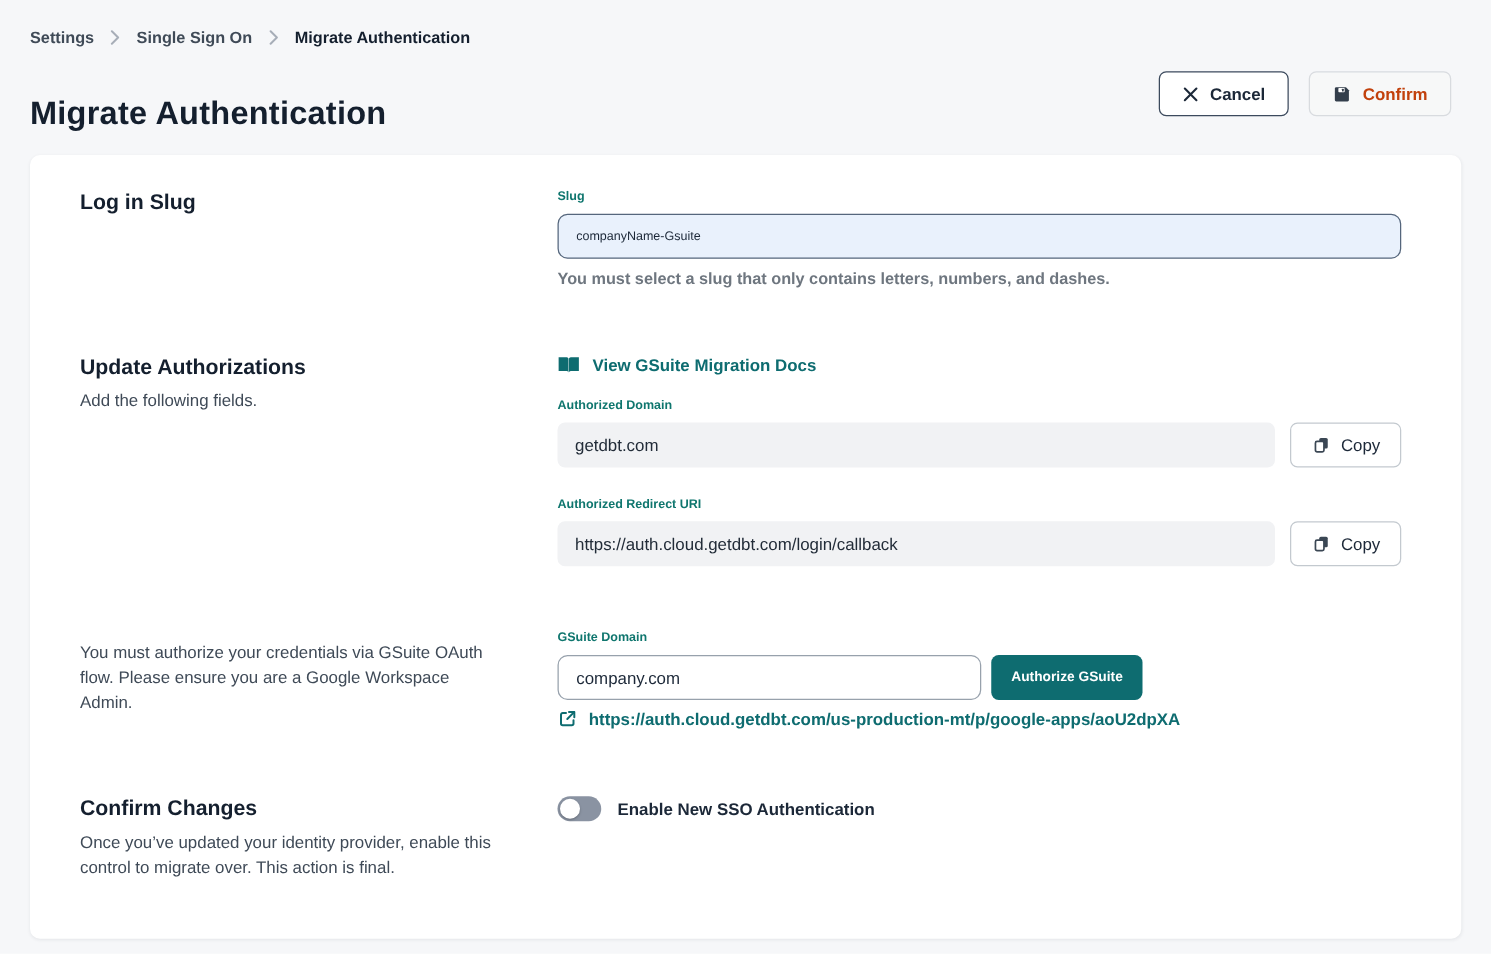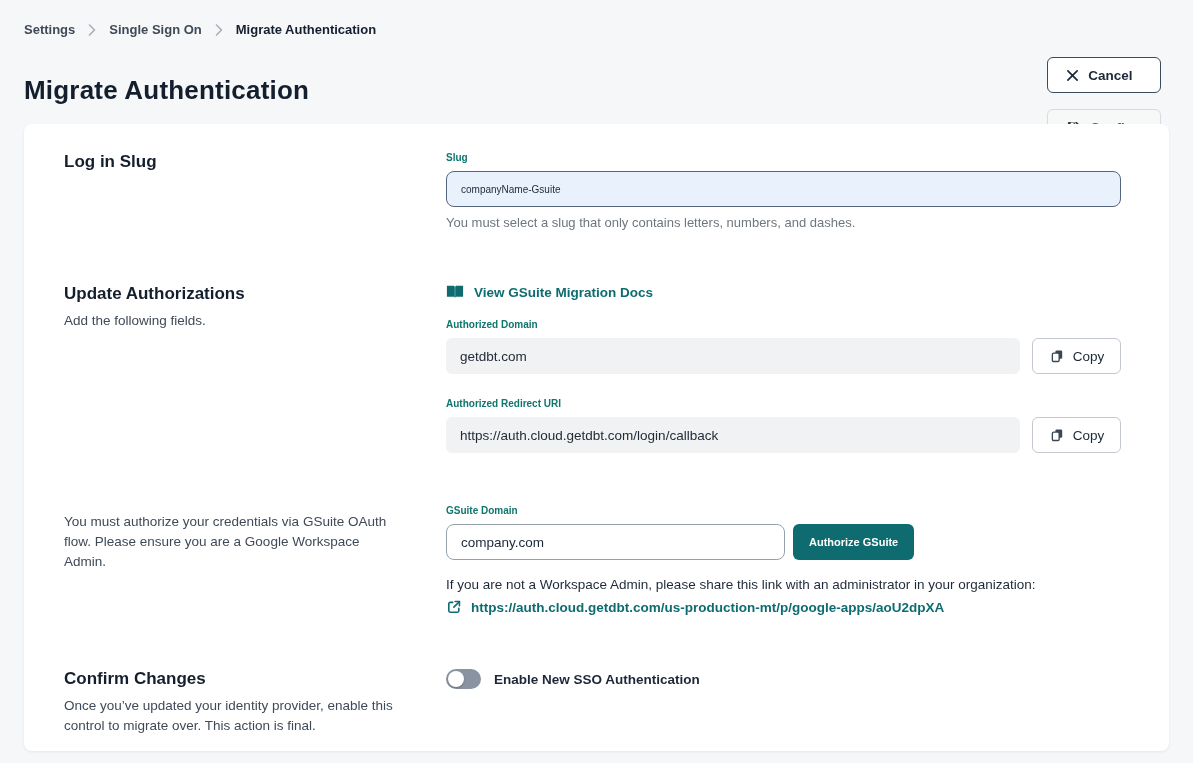--- a/index.html
+++ b/index.html
@@ -24,21 +24,21 @@
   .crumb-sep { display:flex; align-items:center; }
 
   .page-title {
     position:absolute; top:58px; left:24px;
     font-size:26px; font-weight:bold; color:#141f2e;
     letter-spacing:.2px;
   }
 
   .header-actions {
     position:absolute; top:57px; right:32px;
-    display:flex; gap:16px;flex-direction:column;
+    display:flex; gap:16px;
   }
   .btn {
     height:36px; display:inline-flex; align-items:center; gap:9px;
     padding:0 18px; border-radius:6px;
     font-family:"Liberation Sans", sans-serif;
     font-size:13.5px; font-weight:bold; color:#1c2838;
     cursor:pointer;
   }
   .btn-cancel { background:#ffffff; border:1px solid #3c4a5d; }
   .btn-confirm { background:#f7f8f8; border:1px solid #d8dbdf; color:#c2410c; }
@@ -57,21 +57,21 @@
   .sec-desc { margin-top:7px; font-size:13.5px; line-height:20px; color:#3f4a57; max-width:340px; }
 
   .field-label { font-size:10px; font-weight:bold; color:#0f766e; margin-bottom:8px; }
 
   .slug-input {
     width:100%; height:36px;
     background:#e9f1fc; border:1px solid #55667c; border-radius:8px;
     padding:0 14px; font-family:"Liberation Sans", sans-serif;
     font-size:10px; color:#1c2838; outline:none;
   }
-  .helper-text { margin-top:8px; font-size:13px; color:#6e767f; }
+  .helper-text { margin-top:8px; font-size:13px; color:#6e767f;font-weight:bold; }
 
   .gap-row1 { height:54px; }
   .gap-row2 { height:52px; }
   .gap-row3 { height:54px; }
 
   .docs-link {
     display:inline-flex; align-items:center; gap:10px;
     font-size:13.5px; font-weight:bold; color:#0e6c70;
     cursor:pointer; margin-bottom:19px;
   }
@@ -232,21 +232,20 @@
   <section class="section">
     <div class="sec-left">
       <div class="sec-desc">You must authorize your credentials via GSuite OAuth flow. Please ensure you are a Google Workspace Admin.</div>
     </div>
     <div class="sec-right">
       <div class="field-label">GSuite Domain</div>
       <div class="gsuite-row">
         <input class="gsuite-input" type="text" value="company.com" style="">
         <button class="btn-teal">Authorize GSuite</button>
       </div>
-      <div class="share-text">If you are not a Workspace Admin, please share this link with an administrator in your organization:</div>
       <a class="share-link-row">
         <span class="icon">
           <svg width="16" height="16" viewBox="0 0 20 20" fill="none" stroke="#0e6c70" stroke-width="2" stroke-linecap="round" stroke-linejoin="round">
             <path d="M8.5 4.2H5.2c-.9 0-1.7.8-1.7 1.7v8.9c0 .9.8 1.7 1.7 1.7h9.1c.9 0 1.7-.8 1.7-1.7v-3.3"></path>
             <path d="M11.5 3.2h5.3v5.3"></path>
             <path d="M16.6 3.4l-6.8 6.8"></path>
           </svg>
         </span>
         <span>https://auth.cloud.getdbt.com/us-production-mt/p/google-apps/aoU2dpXA</span>
       </a>

